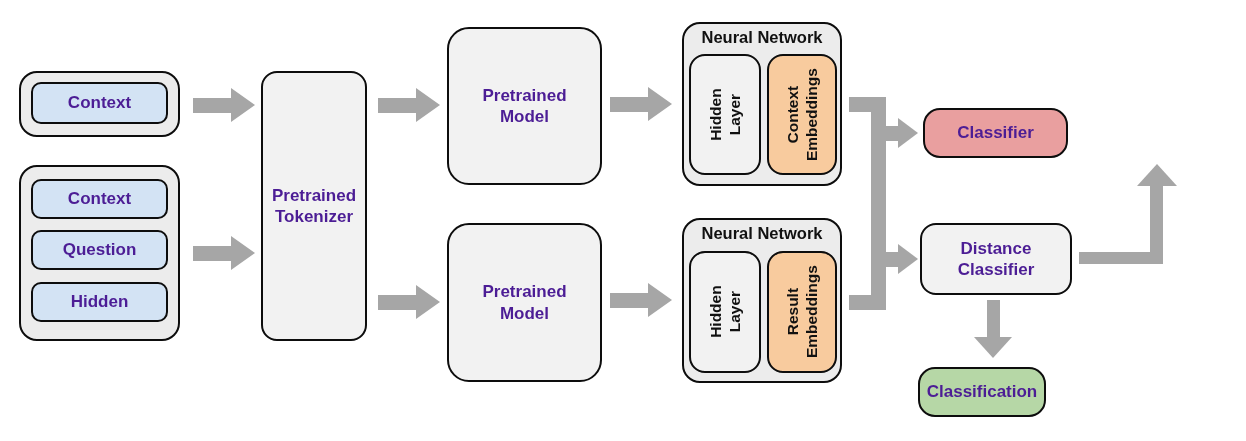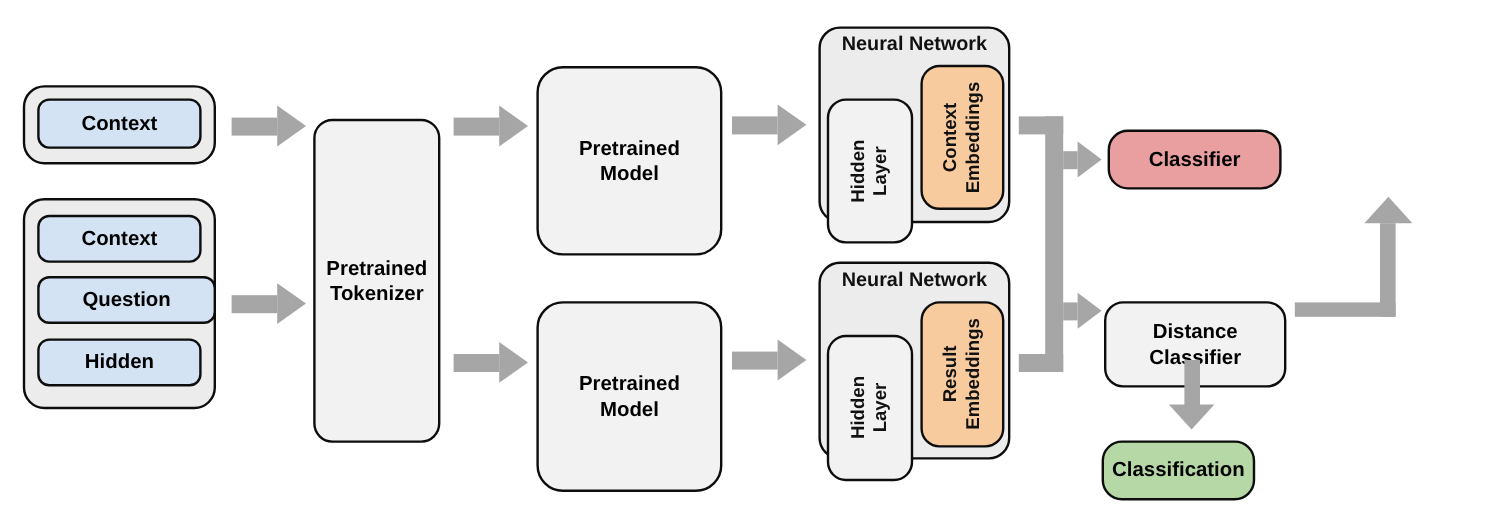--- a/index.html
+++ b/index.html
@@ -13,33 +13,33 @@
   }
   .box {
     position: absolute;
     box-sizing: border-box;
     border: 2.5px solid #0d0d0d;
     display: flex;
     align-items: center;
     justify-content: center;
   }
   .fill-container { background: #ececec; }
-  .fill-gray      { background: #f2f2f2; margin-top: 28px; }
+  .fill-gray      { background: #f2f2f2; }
   .fill-blue      { background: #d3e3f4; }
   .fill-orange    { background: #f8cb9e; }
   .fill-red       { background: #e99f9f; }
   .fill-green     { background: #b6d7a6; }
 
   .lbl {
     white-space: pre-line;
     text-align: center;
     font-weight: bold;
     font-size: 17px;
     line-height: 1.25;
-    color: #000000;
+    color: #4c1d95;
   }
   .vlbl {
     transform: rotate(-90deg);
     white-space: pre-line;
     text-align: center;
     font-weight: bold;
     font-size: 15.5px;
     line-height: 1.2;
     color: #111111;
   }
@@ -96,21 +96,21 @@
   <div class="box fill-container" style="left:19px; top:71px; width:161px; height:66px; border-radius:18px;">
     <div class="box fill-blue" style="left:10px; top:9px; width:137px; height:42px; border-radius:10px;">
       <span class="lbl">Context</span>
     </div>
   </div>
 
   <div class="box fill-container" style="left:19px; top:165px; width:161px; height:176px; border-radius:18px;">
     <div class="box fill-blue" style="left:10px; top:12px; width:137px; height:40px; border-radius:10px;">
       <span class="lbl">Context</span>
     </div>
-    <div class="box fill-blue" style="left:10px; top:63px; width:149px; height:40px; border-radius:10px;">
+    <div class="box fill-blue" style="left:10px; top:63px; width:137px; height:40px; border-radius:10px;">
       <span class="lbl">Question</span>
     </div>
     <div class="box fill-blue" style="left:10px; top:115px; width:137px; height:40px; border-radius:10px;">
       <span class="lbl">Hidden</span>
     </div>
   </div>
 
   <div class="box fill-gray" style="left:261px; top:71px; width:106px; height:270px; border-radius:16px;">
     <span class="lbl">Pretrained
 Tokenizer</span>

